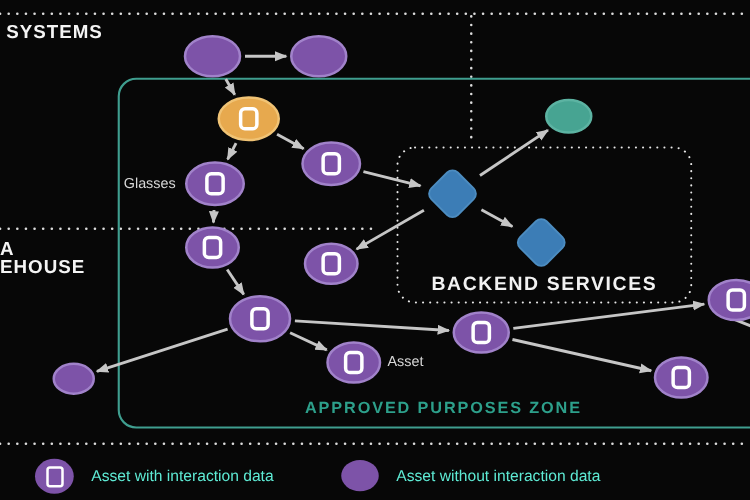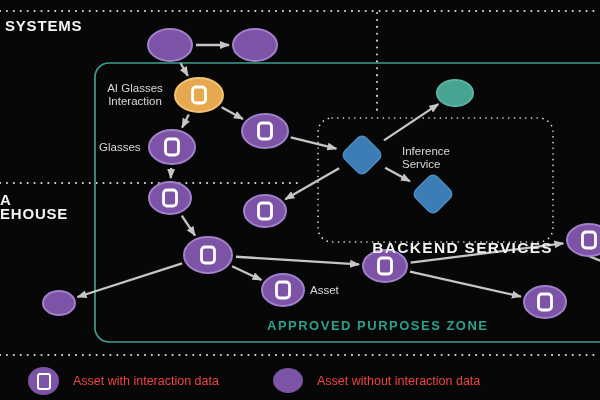--- a/index.html
+++ b/index.html
@@ -2,25 +2,25 @@
 <html><head>
 <meta charset="utf-8">
 <style>
   html,body{margin:0;padding:0;background:#000;}
   .stage{position:relative;width:600px;height:400px;background:#070707;overflow:hidden;
          font-family:"Liberation Sans",sans-serif;}
   .stage svg{position:absolute;left:0;top:0;}
   .region-title{position:absolute;color:#f4f4f4;font-weight:700;font-size:15px;
                 letter-spacing:.8px;line-height:14px;white-space:pre-line;}
   .node-label{position:absolute;color:#d8d8d8;font-size:11.5px;line-height:13px;}
-  .backend-title{position:absolute;left:318px;top:219px;width:235px;text-align:right;
-                 color:#f2f2f2;font-weight:700;font-size:15.5px;letter-spacing:1.3px;margin-top:20px;}
+  .backend-title{position:absolute;left:318px;top:219px;width:235px;text-align:center;
+                 color:#f2f2f2;font-weight:700;font-size:15.5px;letter-spacing:1.3px;}
   .zone-title{position:absolute;left:244px;top:318px;color:#2da08b;font-weight:700;
-              font-size:13px;letter-spacing:1.5px;margin-left:23px;}
-  .legend-label{position:absolute;top:374px;color:#ef4444;font-size:12.5px;}
+              font-size:13px;letter-spacing:1.5px;}
+  .legend-label{position:absolute;top:374px;color:#5eead4;font-size:12.5px;}
   .legend-chip{position:absolute;border-radius:50%;background:#7d53a8;
                display:flex;align-items:center;justify-content:center;}
   .chip-square{width:10px;height:13px;border:2.5px solid #fff;border-radius:3px;}
 </style>
 </head>
 <body>
 
 <div class="stage">
 
   <svg id="diagram-svg" width="600" height="400" viewBox="0 0 600 400">
@@ -112,23 +112,21 @@
         <ellipse cx="545" cy="302" rx="21" ry="16" fill="#7d53a8" stroke="#a182ca" stroke-width="2"></ellipse>
         <rect x="538.5" y="294" width="13" height="16" rx="3.5" fill="none" stroke="#ffffff" stroke-width="2.8"></rect>
       </g>
     </svg>
 
   <div class="region-title" style="left:5px;top:19px;">SYSTEMS</div>
   <div class="region-title" style="left:0px;top:193px;"><span>A</span><br><span>EHOUSE</span></div>
   <div class="backend-title">BACKEND SERVICES</div>
   <div class="zone-title">APPROVED PURPOSES ZONE</div>
 
-  <div class="node-label" style="left:96px;top:82px;width:78px;text-align:center;">AI Glasses Interaction</div>
   <div class="node-label" style="left:99px;top:141px;">Glasses</div>
-  <div class="node-label" style="left:402px;top:145px;width:62px;">Inference Service</div>
   <div class="node-label" style="left:310px;top:284px;">Asset</div>
 
   <div class="legend-chip" style="left:28px;top:367px;width:31px;height:28px;">
     <div class="chip-square"></div>
   </div>
   <div class="legend-label" style="left:73px;">Asset with interaction data</div>
   <div class="legend-chip" style="left:273px;top:368px;width:30px;height:25px;"></div>
   <div class="legend-label" style="left:317px;text-align:right;">Asset without interaction data</div>
 
 </div>

